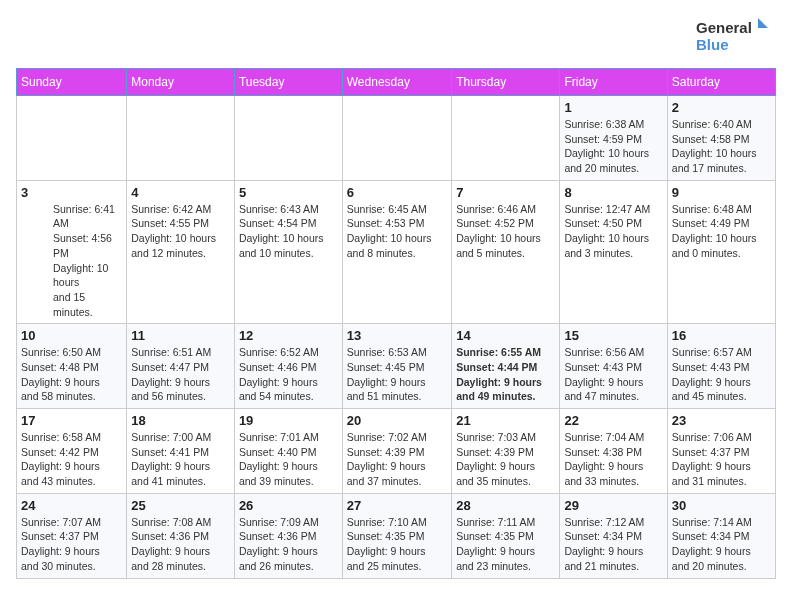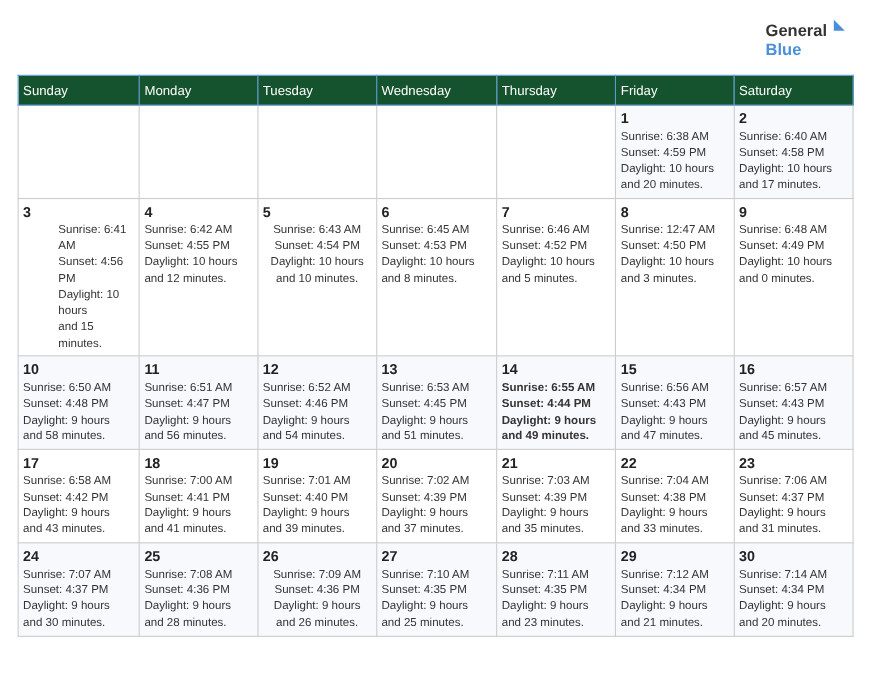--- a/index.html
+++ b/index.html
@@ -36,21 +36,21 @@
     .subtitle {
       font-size: 15px;
       color: #555;
     }
     table {
       width: 100%;
       border-collapse: collapse;
       font-size: 11px;
     }
     thead tr th {
-      background-color: #14532d;
+      background-color: #d946ef;
       color: #fff;
       padding: 6px 4px;
       text-align: left;
       font-size: 12px;
       font-weight: normal;
       border: 1px solid #5a9ad4;
     }
     tbody tr td {
       border: 1px solid #ccc;
       vertical-align: top;
@@ -139,21 +139,21 @@
         </td>
         <td>
           <span class="day-number">4</span>
           <div class="day-info" style="white-space: pre-line;">Sunrise: 6:42 AM
 Sunset: 4:55 PM
 Daylight: 10 hours
 and 12 minutes.</div>
         </td>
         <td>
           <span class="day-number">5</span>
-          <div class="day-info" style="white-space: pre-line; text-align: center;">Sunrise: 6:43 AM
+          <div class="day-info" style="white-space: pre-line;">Sunrise: 6:43 AM
 Sunset: 4:54 PM
 Daylight: 10 hours
 and 10 minutes.</div>
         </td>
         <td>
           <span class="day-number">6</span>
           <div class="day-info" style="white-space: pre-line;">Sunrise: 6:45 AM
 Sunset: 4:53 PM
 Daylight: 10 hours
 and 8 minutes.</div>
@@ -292,21 +292,21 @@
         </td>
         <td>
           <span class="day-number">25</span>
           <div class="day-info" style="white-space: pre-line;">Sunrise: 7:08 AM
 Sunset: 4:36 PM
 Daylight: 9 hours
 and 28 minutes.</div>
         </td>
         <td>
           <span class="day-number">26</span>
-          <div class="day-info" style="white-space: pre-line; text-align: center;">Sunrise: 7:09 AM
+          <div class="day-info" style="white-space: pre-line;">Sunrise: 7:09 AM
 Sunset: 4:36 PM
 Daylight: 9 hours
 and 26 minutes.</div>
         </td>
         <td>
           <span class="day-number">27</span>
           <div class="day-info" style="white-space: pre-line;">Sunrise: 7:10 AM
 Sunset: 4:35 PM
 Daylight: 9 hours
 and 25 minutes.</div>

